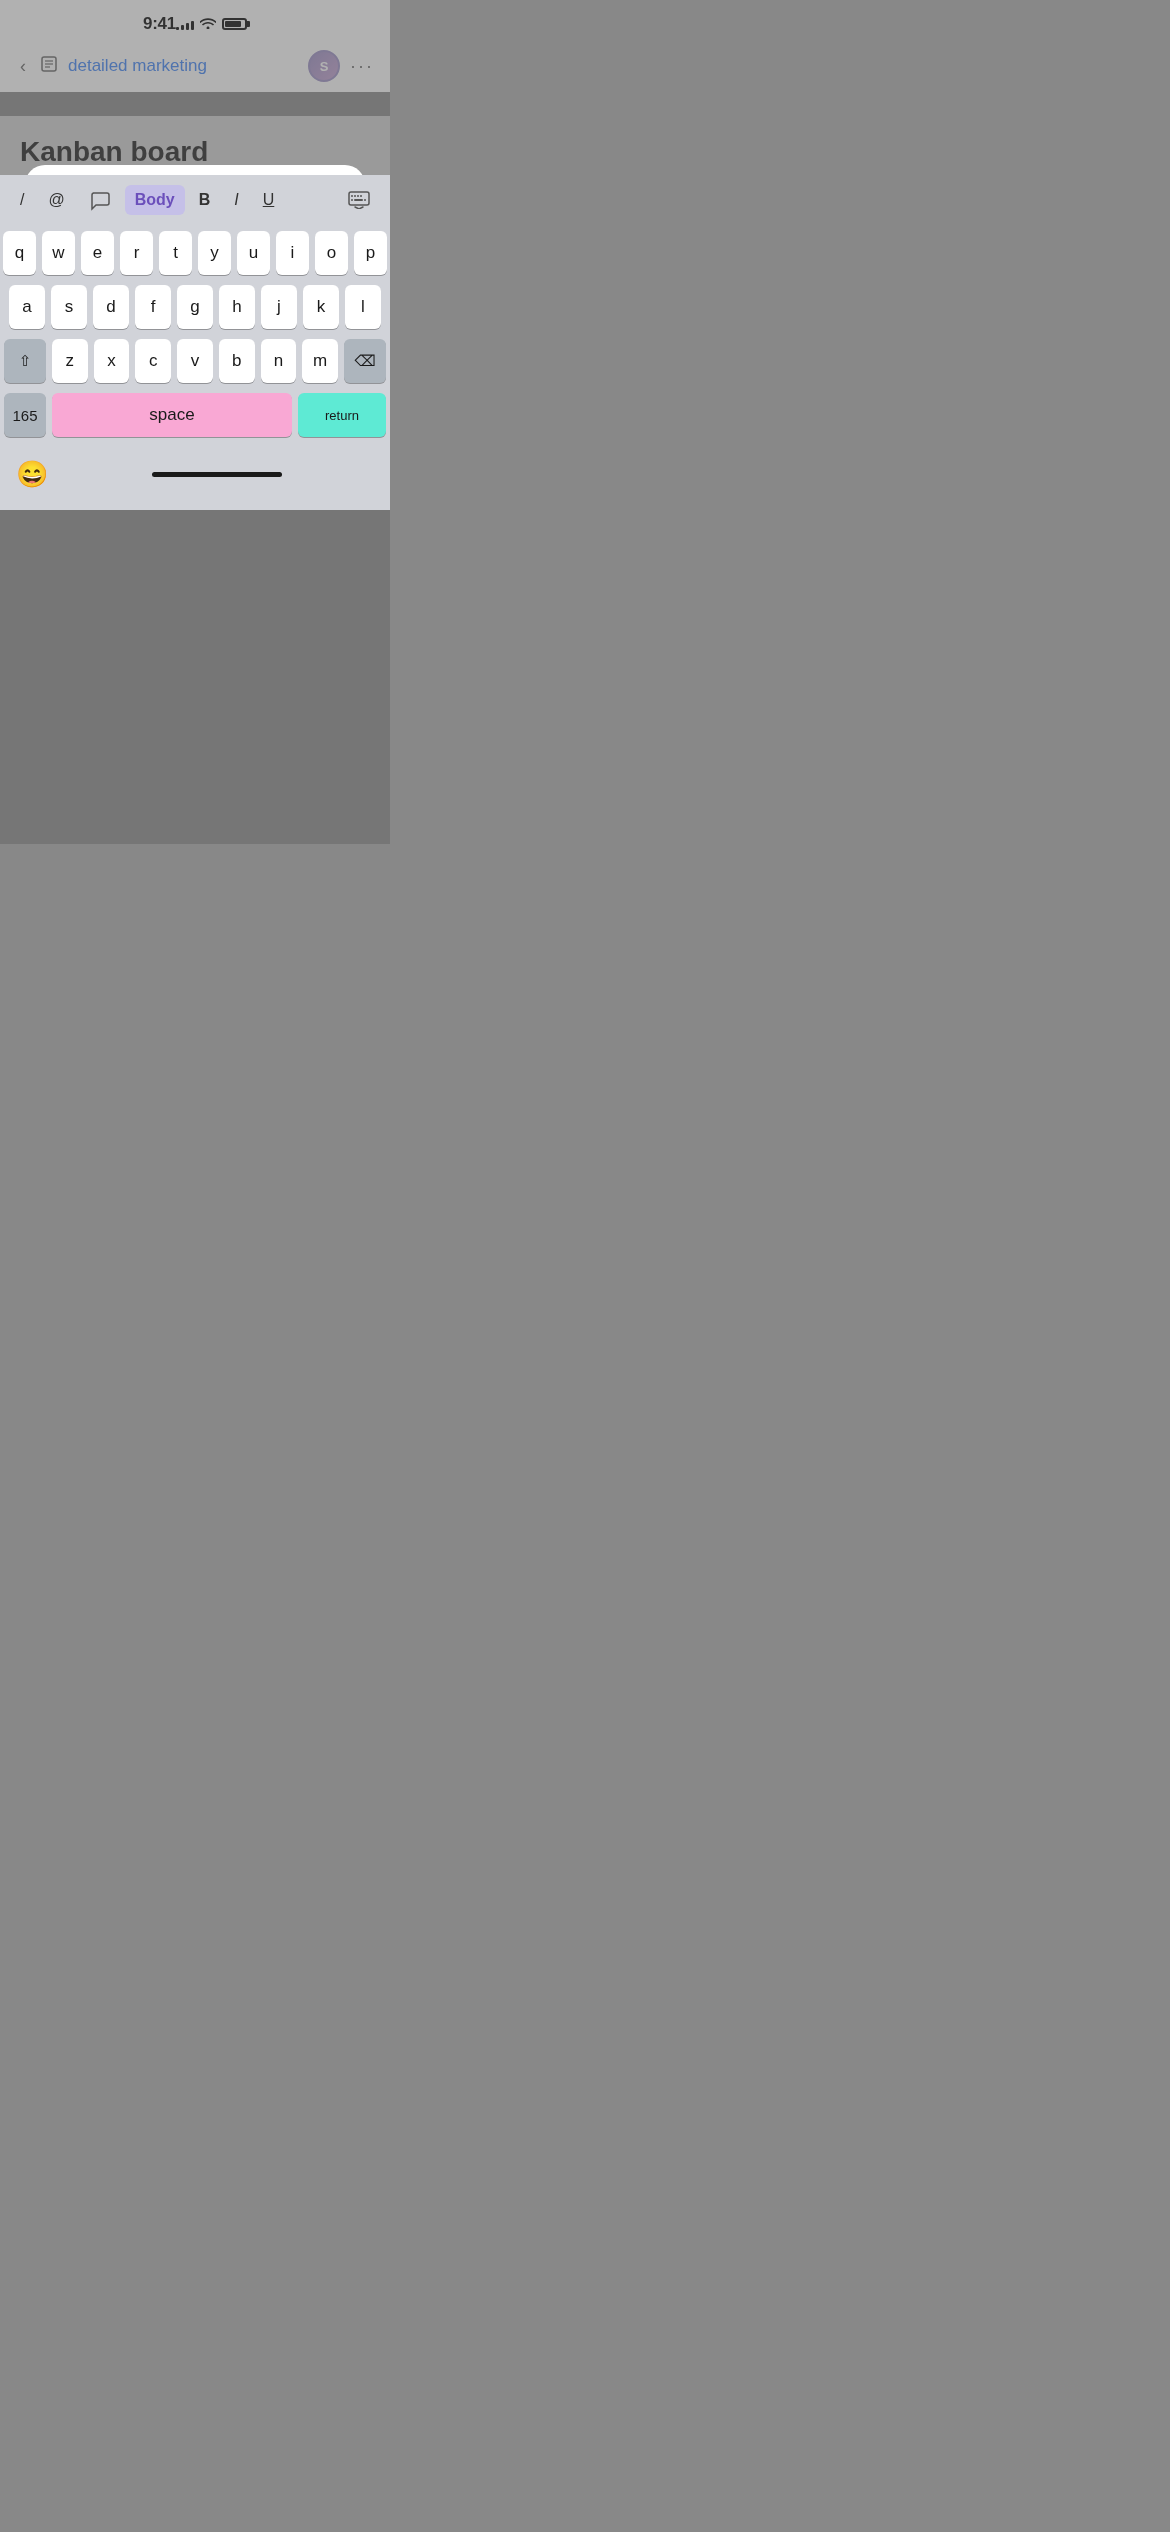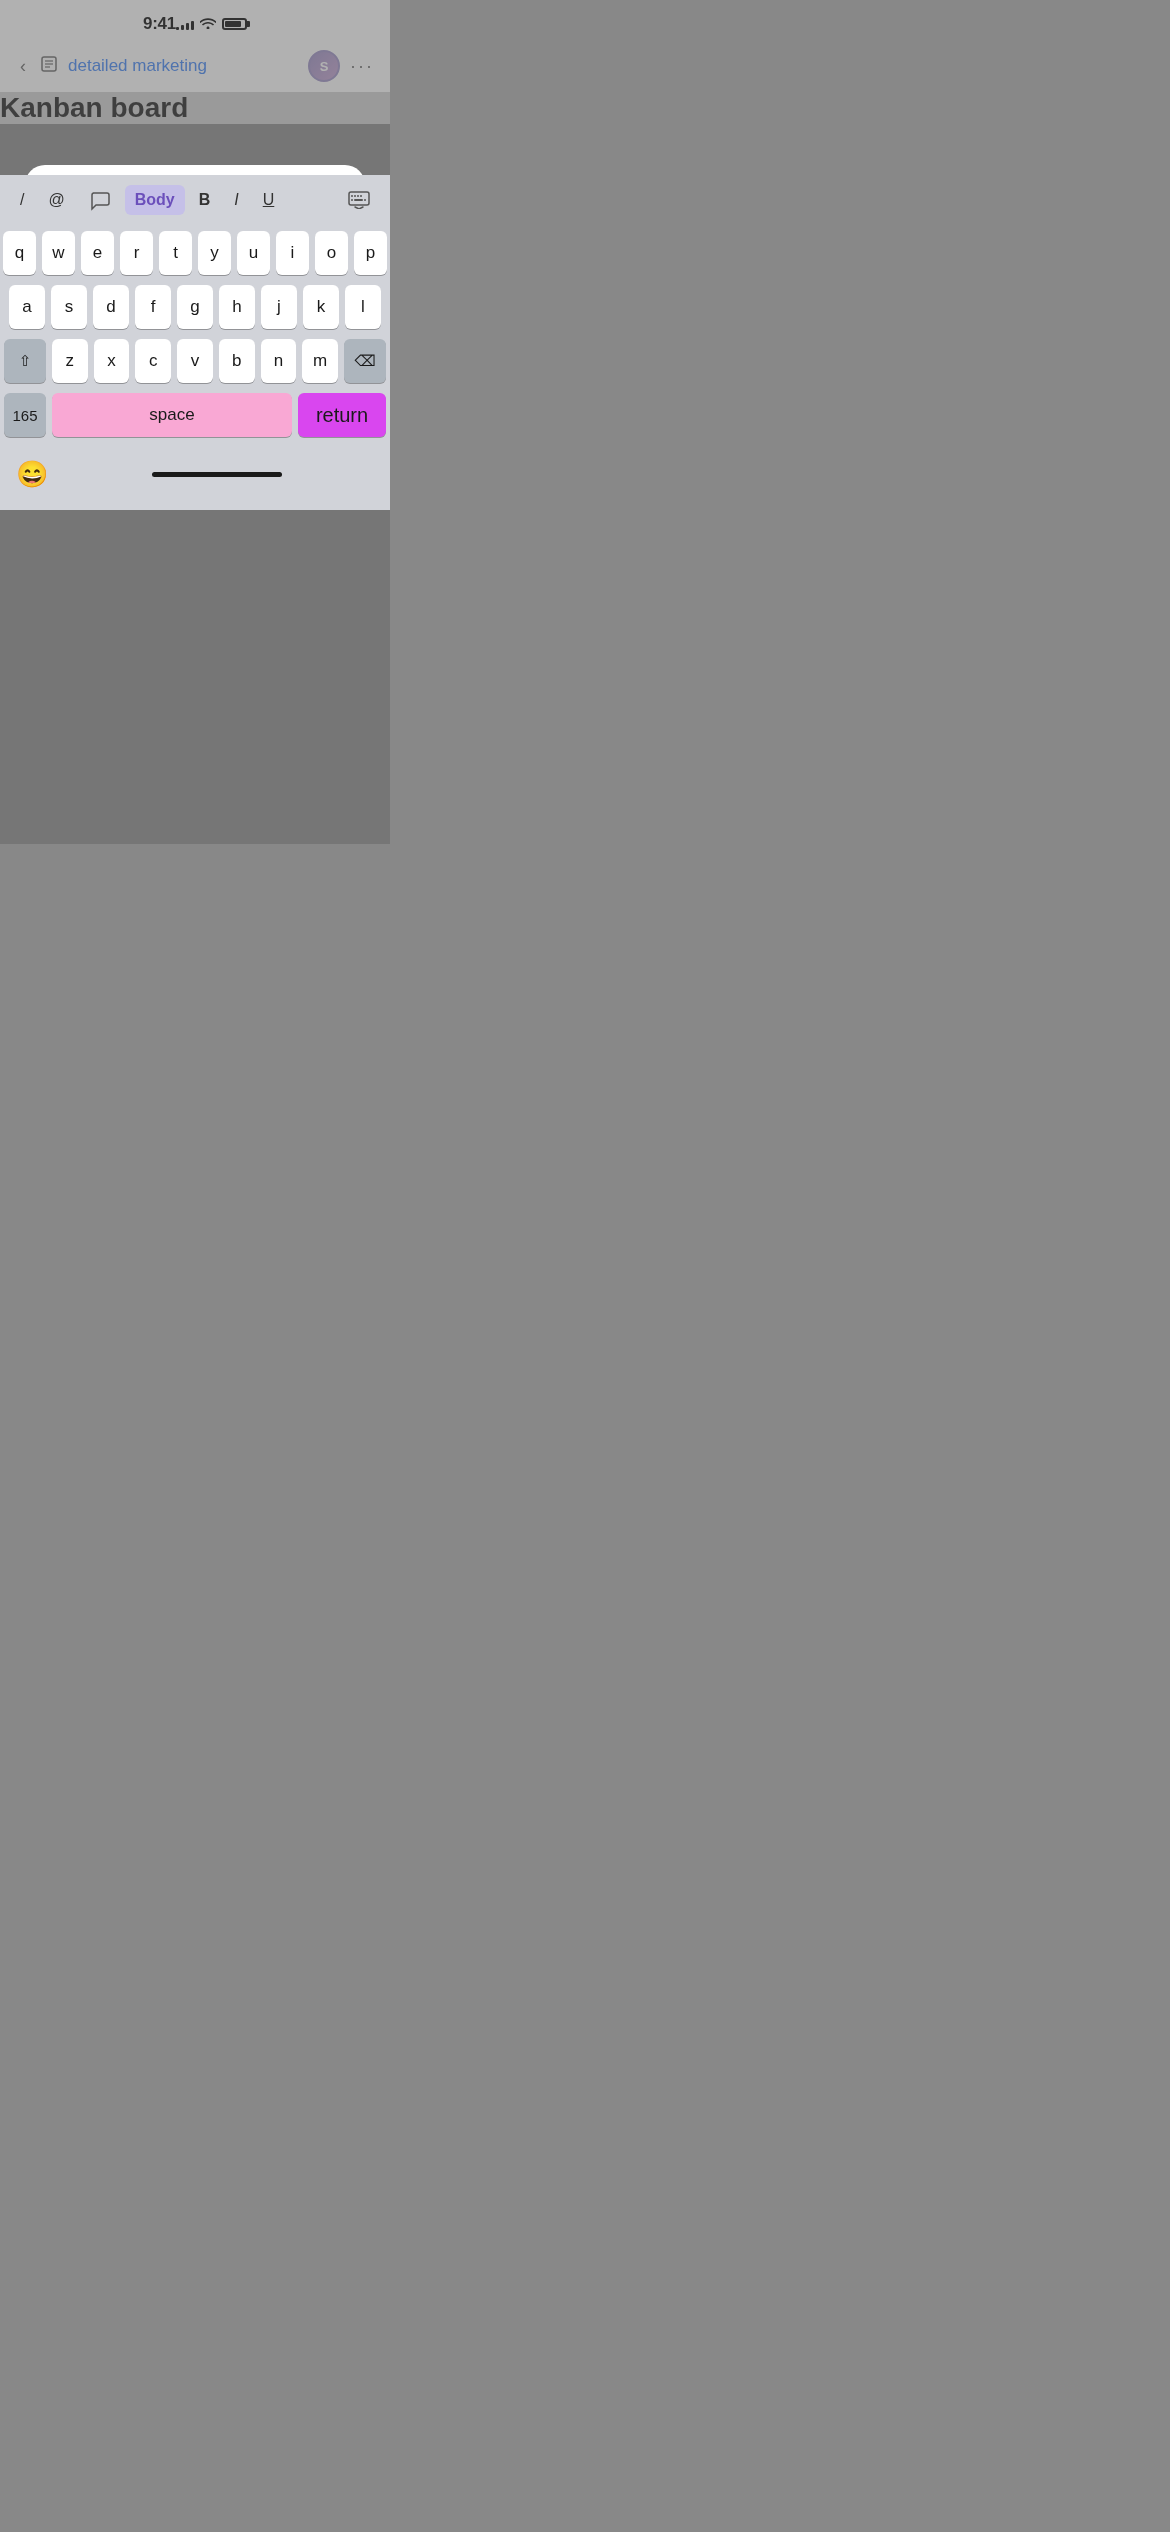--- a/index.html
+++ b/index.html
@@ -115,20 +115,22 @@
     }
     .nav-more {
       font-size: 18px;
       color: #666;
       letter-spacing: 2px;
     }
 
     
     .bg-content {
       background: #d0d0d0;
+      padding: 20px;
+      margin-top: 24px;
     }
     .kanban-title {
       font-size: 28px;
       font-weight: 700;
       color: #1a1a1a;
     }
 
     
     .modal-overlay {
       position: absolute;
@@ -329,25 +331,25 @@
       flex: 0 0 auto;
     }
     .key.space-key {
       background: #f9a8d4;
       flex: 1;
       max-width: none;
       font-size: 17px;
       color: #1a1a1a;
     }
     .key.return-key {
-      background: #d946ef;
+      background: #5eead4;
       flex: 0 0 auto;
       min-width: 88px;
       max-width: none;
-      font-size: 20px;
+      font-size: 13px;
     }
     .key.numbers-key {
       background: #adb5bd;
       flex: 0 0 auto;
       min-width: 42px;
       max-width: none;
       font-size: 15px;
     }
     .shift-key, .backspace-key {
       background: #adb5bd;

